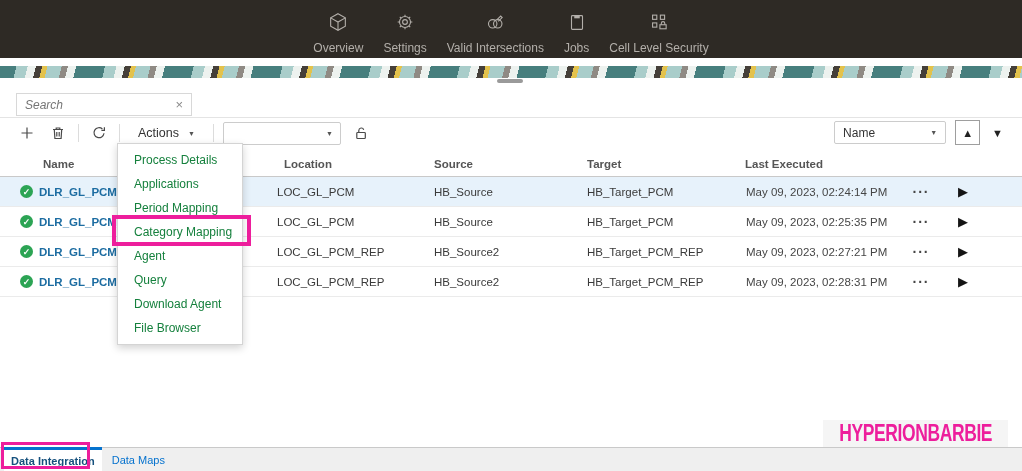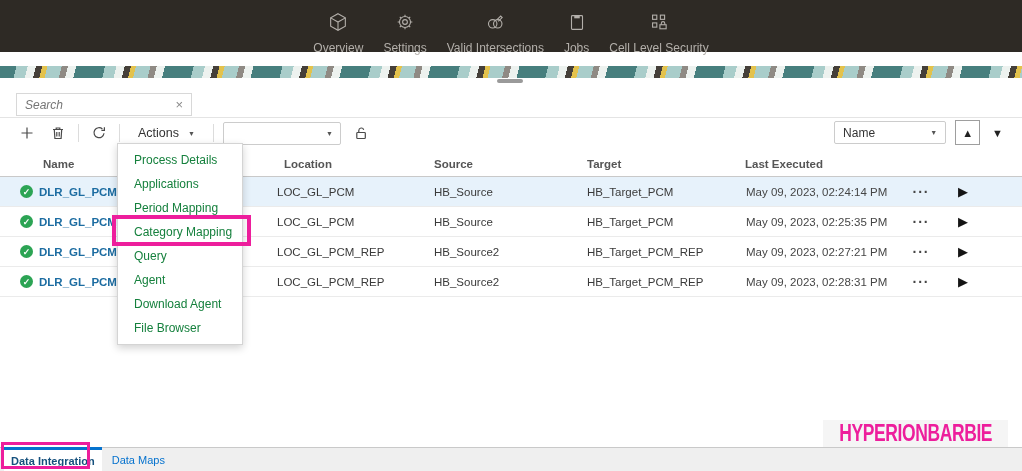--- a/index.html
+++ b/index.html
@@ -4,21 +4,21 @@
 <style>
   * { margin:0; padding:0; box-sizing:border-box; }
   html,body { background:#fff; }
   .container {
     position:relative; width:1022px; height:471px; background:#fff;
     font-family:"Liberation Sans", sans-serif; overflow:hidden;
   }
 
   
   .topnav {
-    position:absolute; top:0; left:0; right:0; height:52px;
+    position:absolute; top:0; left:0; right:0; height:58px;
     background:#2e2a25; display:flex; justify-content:center;
     align-items:flex-start; gap:20px; padding-top:11px;
   }
   .nav-item { display:flex; flex-direction:column; align-items:center; gap:8px;
     color:#b3afaa; cursor:pointer; }
   .nav-item.selected { color:#ffffff; }
   .nav-label { font-size:12px; white-space:nowrap; }
   .nav-ico { width:22px; height:22px; stroke:currentColor; fill:none; stroke-width:1.2; }
 
   
@@ -267,22 +267,22 @@
     <div class="cell cell-last">May 09, 2023, 02:28:31 PM</div>
     <div class="cell cell-dots">···</div>
     <div class="cell cell-play">▶</div>
   </div>
 
   <div class="menu">
     <div class="menu-item">Process Details</div>
     <div class="menu-item">Applications</div>
     <div class="menu-item">Period Mapping</div>
     <div class="menu-item">Category Mapping</div>
+    <div class="menu-item">Agent</div>
     <div class="menu-item">Query</div>
-    <div class="menu-item">Agent</div>
     <div class="menu-item">Download Agent</div>
     <div class="menu-item">File Browser</div>
   </div>
 
   <div class="anno anno-category"></div>
 
   <div class="watermark">
     <span class="watermark-text">HYPERIONBARBIE</span>
   </div>
 

